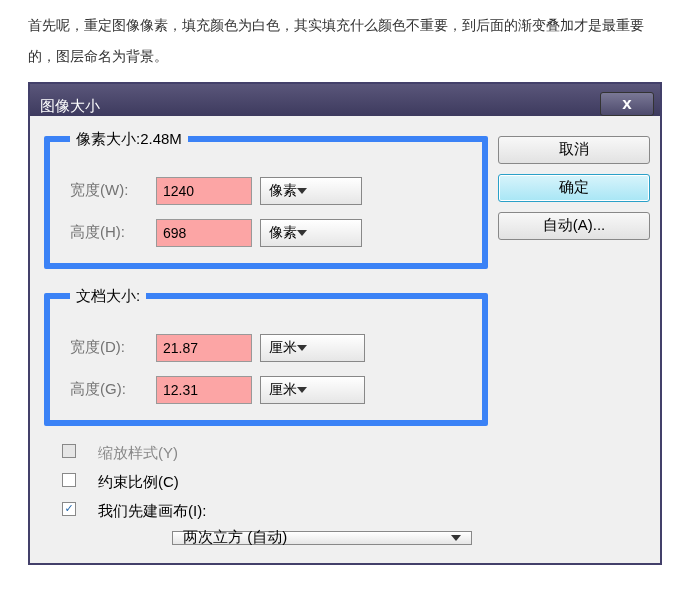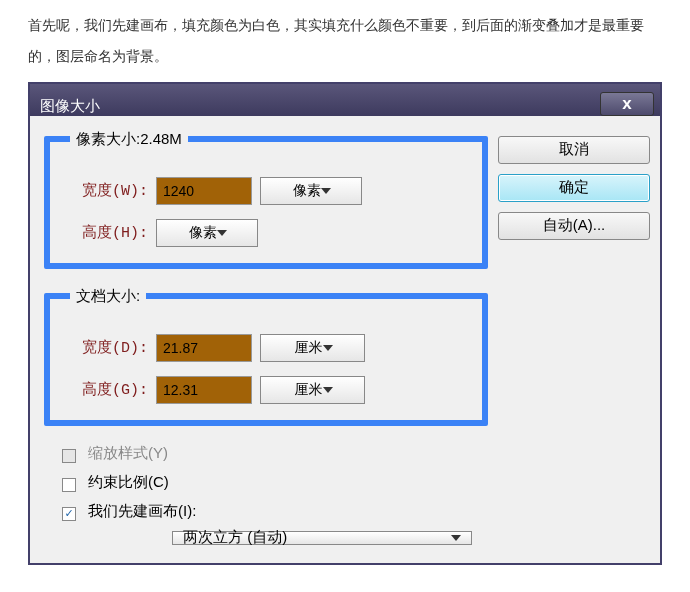--- a/index.html
+++ b/index.html
@@ -9,38 +9,38 @@
     .dialog { background: #f0f0f0; border: 2px solid #43406a; }
     .titlebar { background: linear-gradient(#5a567a, #3d3a5e); color: #fff; height: 32px; display: flex; align-items: flex-end; padding: 0 6px 0 10px; font-size: 15px; }
     .titlebar-spacer { flex: 1; }
     .close-btn { width: 54px; height: 24px; background: linear-gradient(#7a7896, #4d4a6c); border: 1px solid #333; border-radius: 3px; color: #fff; display: flex; align-items: center; justify-content: center; font-size: 17px; font-weight: bold; cursor: pointer; }
     .dialog-body { display: flex; padding: 14px 10px 14px 14px; gap: 10px; }
     .left-col { flex: 1; }
     .right-col { width: 152px; display: flex; flex-direction: column; gap: 10px; padding-top: 6px; }
     fieldset { border: 6px solid #3b82f6; border-radius: 2px; padding: 14px 14px 16px 20px; margin-bottom: 18px; background: #f0f0f0; }
     legend { padding: 0 6px; font-size: 15px; color: #000; }
     .row { display: flex; align-items: center; margin-top: 14px; gap: 8px; }
-    .row-label { width: 78px; text-align: right; font-size: 15px; color: #7f1d1d; font-family: Liberation Mono, monospace; }
-    .text-input { width: 96px; height: 28px; border: 1px solid #999; background: #a16207; padding: 0 6px; font-size: 14px; }
-    .select { width: 102px; height: 28px; border: 1px solid #888; background: linear-gradient(#fff, #e6e6e6); font-size: 14px; display: flex; align-items: center; justify-content: center; padding: 0 6px 0 8px; cursor: pointer; }
+    .row-label { width: 78px; font-size: 15px; color: #737373; }
+    .text-input { width: 96px; height: 28px; border: 1px solid #999; background: #fca5a5; padding: 0 6px; font-size: 14px; }
+    .select { width: 102px; height: 28px; border: 1px solid #888; background: linear-gradient(#fff, #e6e6e6); font-size: 14px; display: flex; align-items: center; justify-content: flex-start; padding: 0 6px 0 8px; cursor: pointer; }
     .select.wide { width: 105px; }
     .caret { width: 0; height: 0; border-left: 5px solid transparent; border-right: 5px solid transparent; border-top: 6px solid #333; }
     .btn { height: 28px; border: 1px solid #888; border-radius: 3px; background: linear-gradient(#f8f8f8, #e2e2e2); font-size: 15px; cursor: pointer; display: flex; align-items: center; justify-content: center; }
     .btn-primary { background: linear-gradient(#d8f4fb, #a8e6f5); border: 1px solid #2aa0c8; box-shadow: inset 0 0 0 1px #fff; }
-    .check-row { display: flex; align-items: flex-end; margin-bottom: 10px; font-size: 15px; gap: 12px; color: #000; }
+    .check-row { display: flex; align-items: flex-start; margin-bottom: 10px; font-size: 15px; gap: 22px; color: #000; }
     .check-row.disabled { color: #888; }
     .checkbox { width: 14px; height: 14px; border: 1px solid #888; background: #fff; display: inline-flex; align-items: center; justify-content: center; font-size: 11px; color: #2266aa; }
     .checkbox.disabled { background: #e6e6e6; }
     .resample-select { width: 300px; height: 14px; border: 1px solid #888; background: linear-gradient(#fff, #e6e6e6); font-size: 15px; display: flex; align-items: center; justify-content: space-between; padding: 0 10px; margin-left: 110px; margin-top: 6px; cursor: pointer; }
     .bottom-area { padding: 0 14px 4px 18px; }
   </style>
 </head>
 <body>
 
-<div class="intro">首先呢，我们先建画布，填充颜色为白色，其实填充什么颜色不重要，到后面的渐变叠加才是最重要的，图层命名为背景。</div>
+<div class="intro">首先呢，重定图像像素，填充颜色为白色，其实填充什么颜色不重要，到后面的渐变叠加才是最重要的，图层命名为背景。</div>
 
 <div class="dialog-wrap">
   <div class="dialog">
     <div class="titlebar">
       <span>图像大小</span>
       <span class="titlebar-spacer"></span>
       <div class="close-btn">x</div>
     </div>
 
     <div class="dialog-body">
@@ -51,20 +51,21 @@
           <div class="row">
             <span class="row-label">宽度(W):</span>
             <input class="text-input" value="1240" style="">
             <div class="select">
               <span>像素</span>
               <span class="caret"></span>
             </div>
           </div>
           <div class="row">
             <span class="row-label">高度(H):</span>
+            <input class="text-input" value="698" style="">
             <div class="select">
               <span>像素</span>
               <span class="caret"></span>
             </div>
           </div>
         </fieldset>
 
         <fieldset>
           <legend>文档大小:</legend>
           <div class="row">

